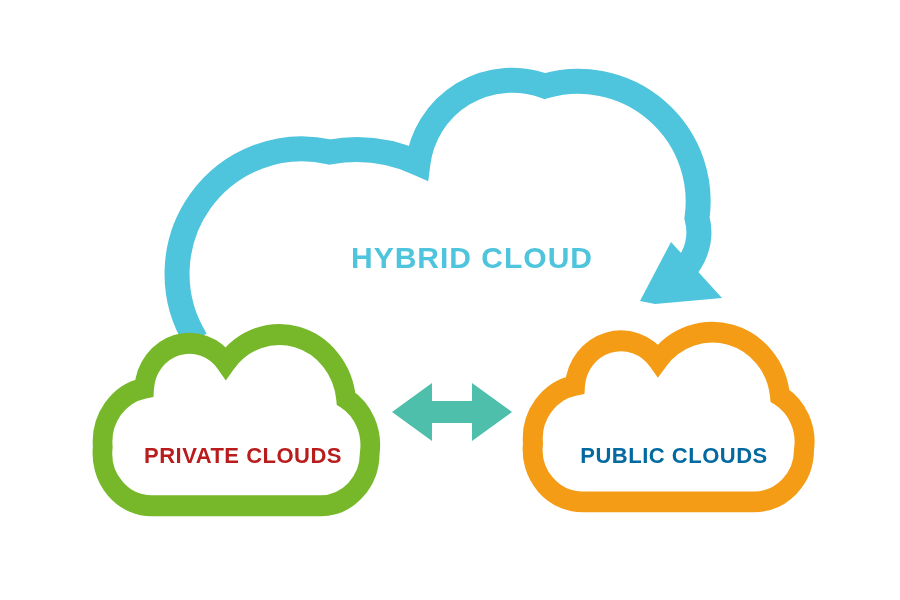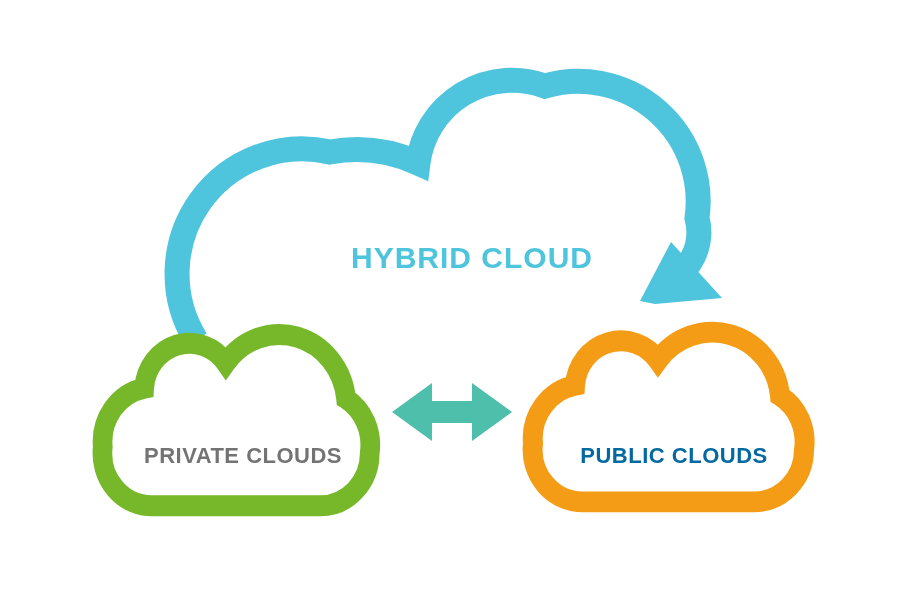--- a/index.html
+++ b/index.html
@@ -74,17 +74,17 @@
 
     <use href="#cloud-shape" transform="translate(88,300) scale(0.985,1.05)" fill="#ffffff" stroke-width="20" stroke="#76B82A"></use>
 
     <use href="#cloud-shape" transform="translate(518,298) scale(1.0,1.04)" fill="#ffffff" stroke-width="20" stroke="#F59C16"></use>
 
     <polygon points="392,412 432,383 432,401 472,401 472,383 512,412 472,441 472,423 432,423 432,441" fill="#4DBFAB"></polygon>
   </svg>
 
   <div class="cloud-label label-hybrid" style="color: rgb(78, 196, 221);">HYBRID CLOUD</div>
 
-  <div class="cloud-label label-private" style="color: #737373;">PRIVATE CLOUDS</div>
+  <div class="cloud-label label-private" style="color: #b91c1c;">PRIVATE CLOUDS</div>
 
   <div class="cloud-label label-public" style="color: #0369a1;">PUBLIC CLOUDS</div>
 
 </div>
 
 </body></html>

